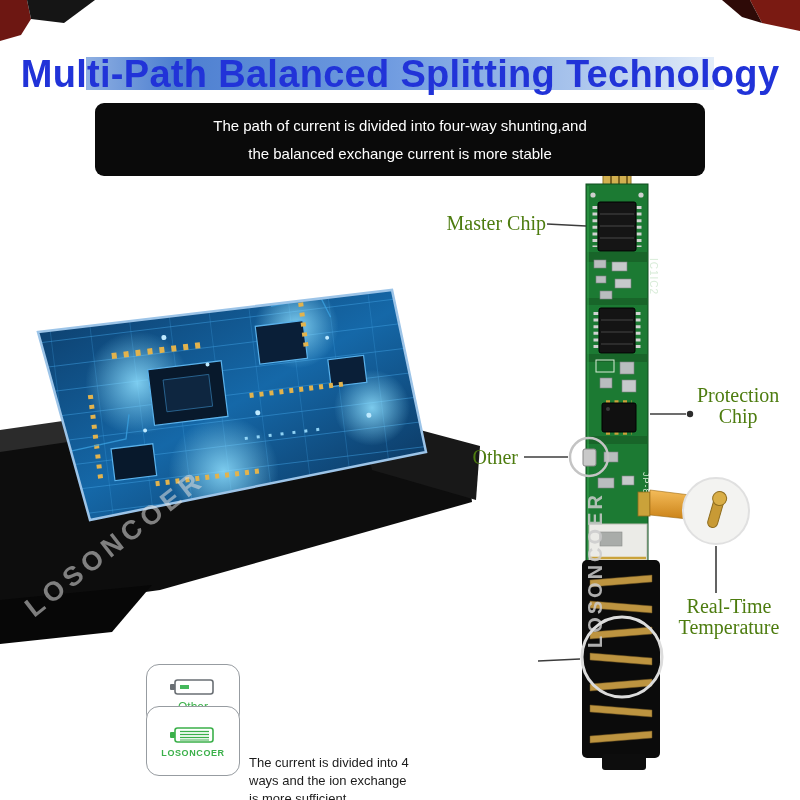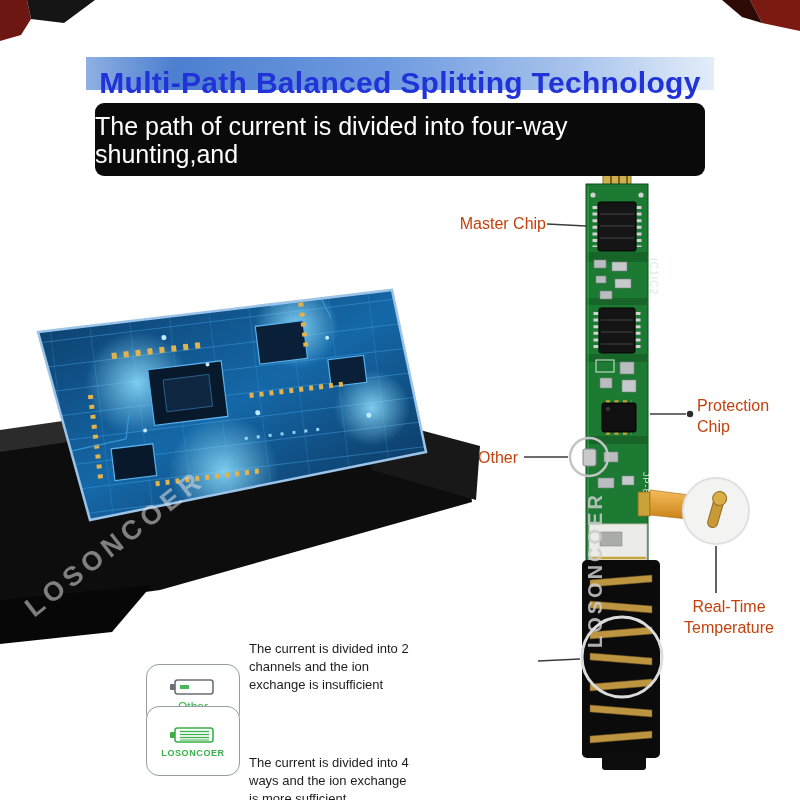--- a/index.html
+++ b/index.html
@@ -1,28 +1,28 @@
 <!DOCTYPE html>
 <html><head>
 <meta charset="utf-8">
 <style>
   html,body{margin:0;padding:0;background:#fff;}
   .stage{position:relative;width:800px;height:800px;background:#ffffff;overflow:hidden;
          font-family:"Liberation Sans", sans-serif;}
   .art{position:absolute;left:0;top:0;}
   .band{position:absolute;left:86px;top:57px;width:628px;height:33px;
         background:linear-gradient(90deg,#8fb0e2 0%,#4d7fd0 14%,#6f9be0 48%,#a9c4ec 78%,#e3edf9 100%);}
-  .title{position:absolute;left:0;right:0;top:50px;margin:16px;text-align:center;
-         font-size:30px;font-weight:bold;color:#2133d8;letter-spacing:.3px;}
+  .title{position:absolute;left:0;right:0;top:50px;margin:3px;text-align:center;
+         font-size:38px;font-weight:bold;color:#2133d8;letter-spacing:.3px;}
   .sub-box{position:absolute;left:95px;top:103px;width:610px;height:73px;background:#0a0a0a;
-           border-radius:9px;color:#ffffff;font-size:25px;line-height:28px;
+           border-radius:9px;color:#ffffff;font-size:15px;line-height:28px;
            display:flex;flex-direction:column;align-items:center;justify-content:center;}
-  .callout{position:absolute;font-size:16px;color:#c2410c;line-height:21px;}
+  .callout{position:absolute;font-size:20px;color:#4d7c0f;line-height:21px;font-family:Liberation Serif, serif;}
   .co-master{left:428px;top:213px;width:118px;text-align:right;}
-  .co-protection{left:697px;top:395px;}
+  .co-protection{left:697px;top:385px;text-align:center;}
   .co-fuse{left:466px;top:447px;width:52px;text-align:right;}
   .co-rt{left:644px;top:596px;width:170px;text-align:center;}
   .co-oxy{left:426px;top:646px;}
   .cmp-box{position:absolute;left:146px;width:92px;border:1.5px solid #979ca1;border-radius:13px;
            display:flex;flex-direction:column;align-items:center;justify-content:center;gap:3px;background:#fff;}
   .cmp-box-1{top:664px;height:60px;}
   .cmp-box-2{top:706px;height:68px;}
   .cmp-label{color:#3bb04a;font-size:12px;}
   .cmp-label-2{font-size:9px;font-weight:bold;letter-spacing:.6px;}
   .cmp-text{position:absolute;left:249px;font-size:13px;color:#1c1c1c;line-height:18px;white-space:nowrap;}
@@ -217,45 +217,41 @@
         <rect x="711" y="496" width="10" height="32" rx="5" fill="#c89a35" stroke="#8f6d1f"></rect>
         <circle cx="716" cy="498" r="7" fill="#d9ae47" stroke="#8f6d1f"></circle>
       </g>
     </g>
   </svg>
 
   <div class="band"></div>
   <h1 class="title">Multi-Path Balanced Splitting Technology</h1>
   <div class="sub-box">
     <div>The path of current is divided into four-way shunting,and</div>
+    <div>the balanced exchange current is more stable</div>
   </div>
 
   <div class="callout co-master">Master Chip</div>
   <div class="callout co-protection">
     <div>Protection</div>
     <div>Chip</div>
   </div>
   <div class="callout co-fuse">Other</div>
   <div class="callout co-rt">
     <div>Real-Time</div>
     <div>Temperature</div>
   </div>
 
   <div class="cmp-box cmp-box-1">
     <svg viewBox="0 0 48 20" width="48" height="20">
       <rect x="6" y="3" width="38" height="14" rx="2.5" fill="none" stroke="#6a6f74" stroke-width="1.6"></rect>
       <rect x="1" y="7" width="5" height="6" rx="1" fill="#6a6f74"></rect>
       <rect x="11" y="8" width="9" height="4" fill="#45b85c"></rect>
     </svg>
     <div class="cmp-label">Other</div>
-  </div>
-  <div class="cmp-text cmp-text-1">
-    <div>The current is divided into 2</div>
-    <div>channels and the ion</div>
-    <div>exchange is insufficient</div>
   </div>
 
   <div class="cmp-box cmp-box-2">
     <svg viewBox="0 0 48 20" width="48" height="20">
       <rect x="6" y="3" width="38" height="14" rx="2.5" fill="none" stroke="#3bb04a" stroke-width="1.6"></rect>
       <rect x="1" y="7" width="5" height="6" rx="1" fill="#3bb04a"></rect>
       <line x1="11" y1="6.5" x2="40" y2="6.5" stroke="#3bb04a" stroke-width="1.3"></line>
       <line x1="11" y1="9.5" x2="40" y2="9.5" stroke="#3bb04a" stroke-width="1.3"></line>
       <line x1="11" y1="12.5" x2="40" y2="12.5" stroke="#3bb04a" stroke-width="1.3"></line>
       <line x1="11" y1="15" x2="40" y2="15" stroke="#3bb04a" stroke-width="1"></line>

